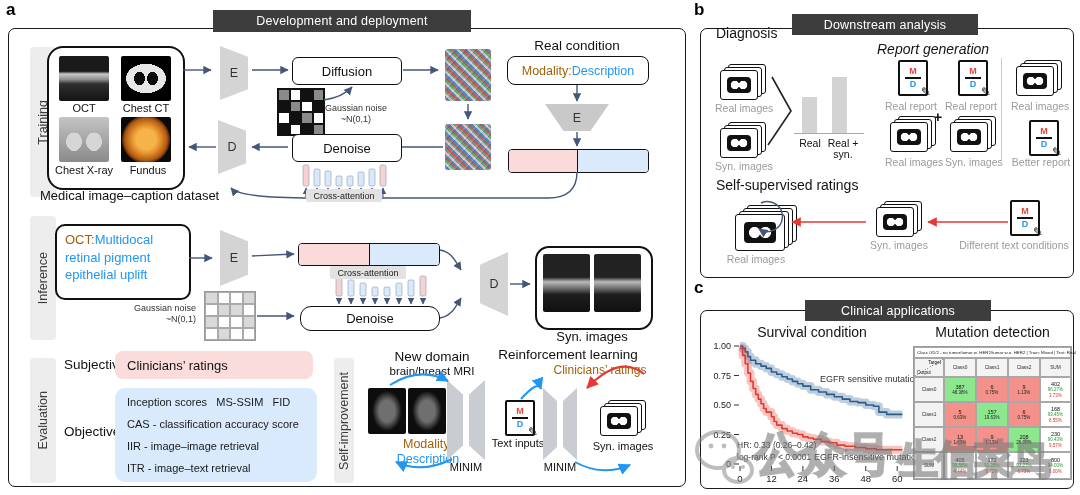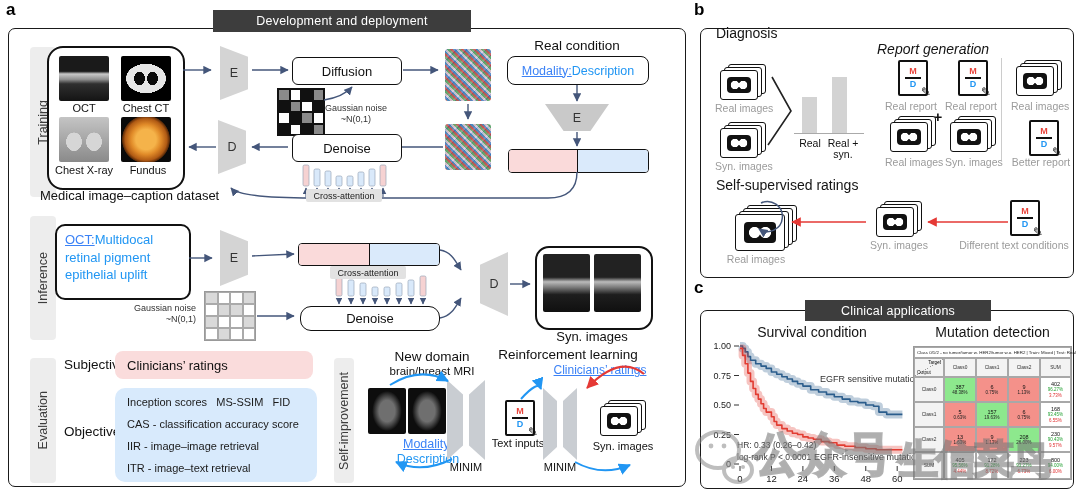--- a/index.html
+++ b/index.html
@@ -49,21 +49,21 @@
   .img-stack{position:absolute;z-index:3;}
   .stack-card{position:absolute;background:#fff;border:1.8px solid #111;border-radius:3px;box-sizing:border-box;}
   .lungs{position:absolute;left:16%;top:20%;right:16%;bottom:20%;background-color:#111;border-radius:4px;
     background-image:radial-gradient(circle at 33% 50%,#fff 0 22%,transparent 25%),radial-gradient(circle at 67% 50%,#fff 0 22%,transparent 25%);}
   .doc-icon{position:absolute;background:#fff;border:2px solid #111;border-radius:2px;display:flex;flex-direction:column;
     align-items:center;justify-content:center;z-index:3;}
   .doc-icon .m{color:#e8453c;font-weight:bold;font-size:9px;line-height:9px;}
   .doc-icon .dl{width:62%;height:1.6px;background:#111;margin:1px 0;}
   .doc-icon .d{color:#2196f3;font-weight:bold;font-size:9px;line-height:9px;}
   .doc-icon .pen{position:absolute;right:-5px;bottom:-5px;font-size:12px;color:#111;}
-  .red{color:#3b82f6;text-decoration:underline;}
+  .red{color:#a16207;}
   .blue{color:#2196f3;}
   svg.overlay{position:absolute;left:0;top:0;z-index:4;pointer-events:none;}
   .mini-axis{position:absolute;border-top:1.2px solid #aaa;z-index:3;}
   .mini-bar{position:absolute;background:#d3d3d3;z-index:3;}
   .barlab{position:absolute;font-size:10.5px;color:#111;text-align:center;z-index:3;}
   .anno{position:absolute;font-size:8.5px;color:#3a3a3a;z-index:3;white-space:nowrap;}
   .kmlab{position:absolute;font-size:9px;color:#333;z-index:3;white-space:nowrap;}
   .divider{position:absolute;background:#ccc;z-index:3;}
   #conf-table{position:absolute;z-index:3;display:grid;grid-template-columns:30px 32px 32px 32px 31px;
     grid-template-rows:11px 19px 25px 25px 25px 27px;border:.8px solid #9a9a9a;background:#fff;}
@@ -248,20 +248,21 @@
       <div class="stack-card" style="left: 8px; top: 0px; width: 38px; height: 30px;"></div>
       <div class="stack-card" style="left: 4px; top: 3px; width: 38px; height: 30px;"></div>
       <div class="stack-card" style="left: 0px; top: 6px; width: 38px; height: 30px;">
         <div class="lungs"></div>
       </div>
     </div>
   <div class="cap" style="left:583px;top:440px;width:80px;font-size:11px;">Syn. images</div>
 
   <div class="plabel" style="left:694px;top:0px;">b</div>
   <div class="panel-border" style="left:700px;top:28px;width:372px;height:248px;"></div>
+  <div class="hdr" style="left:792px;top:14px;width:186px;height:21px;">Downstream analysis</div>
 
   <div class="h2" style="left:716px;top:25px;">Diagnosis</div>
   <div class="img-stack" style="left:720px;top:64px;width:46px;height:36px;">
       <div class="stack-card" style="left: 8px; top: 0px; width: 38px; height: 30px;"></div>
       <div class="stack-card" style="left: 4px; top: 3px; width: 38px; height: 30px;"></div>
       <div class="stack-card" style="left: 0px; top: 6px; width: 38px; height: 30px;">
         <div class="lungs"></div>
       </div>
     </div>
   <div class="gcap" style="left:715px;top:102px;width:56px;">Real images</div>

